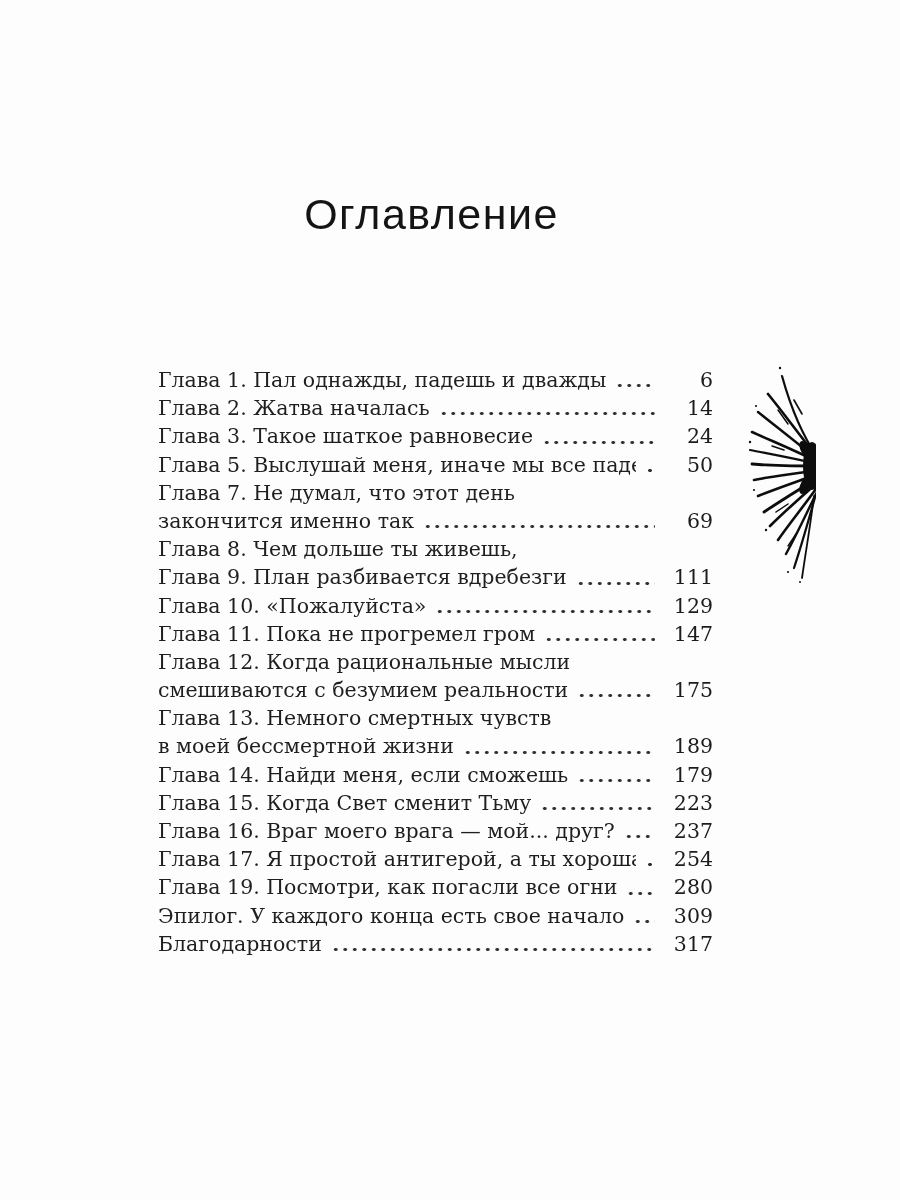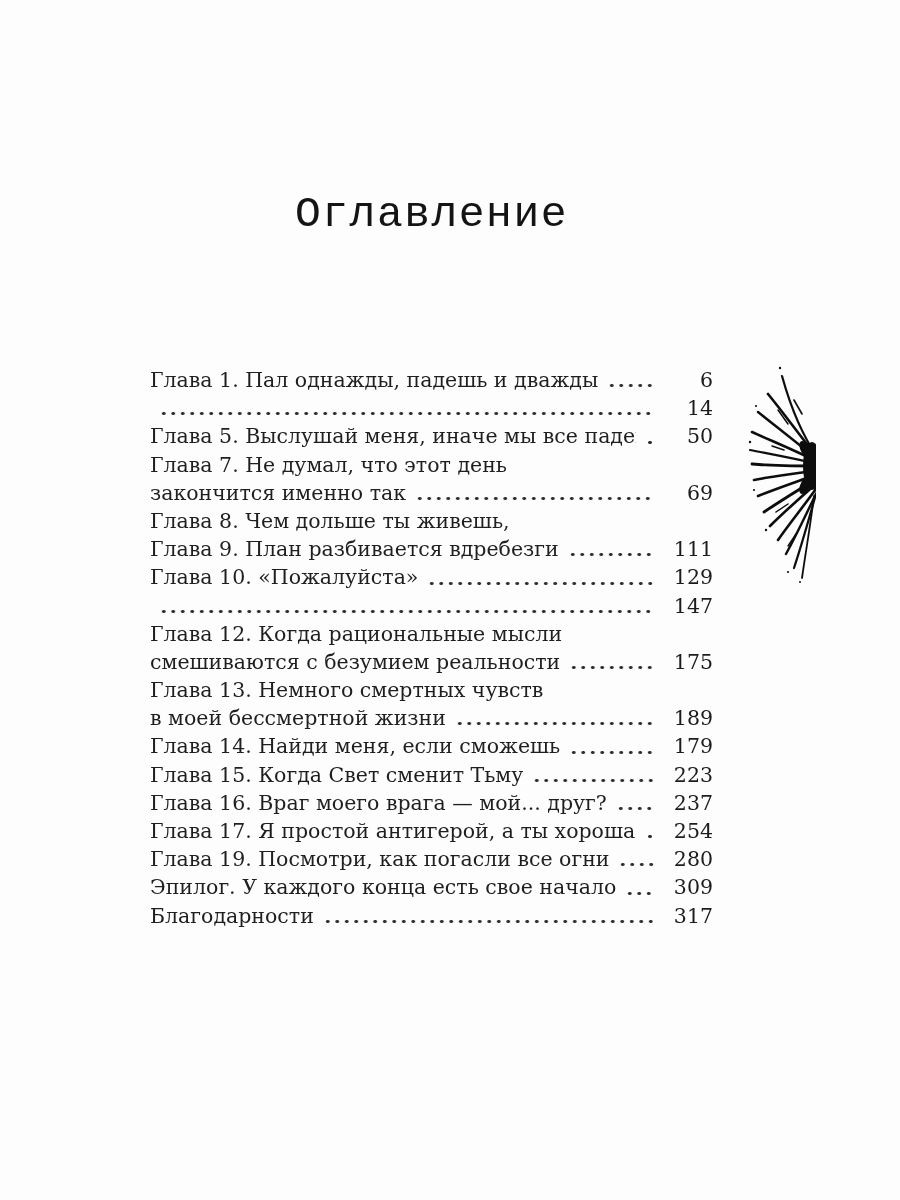--- a/index.html
+++ b/index.html
@@ -9,21 +9,21 @@
     margin:0 auto;
     background:#fdfdfd;
     overflow:hidden;
     color:#1f1f1f;
     font-family:"DejaVu Serif", serif;
   }
   .title{
     position:absolute;
     left:150px;top:190px;width:563px;
     text-align:center;
-    font-family:Liberation Mono, monospace;
+    font-family:Liberation Sans, sans-serif;
     font-size:43px;
     letter-spacing:1.5px;
     color:#141414;
     font-weight:400;
     white-space:nowrap;
   }
   .toc{
     position:absolute;
     left:150px;top:366px;width:563px;
   }
@@ -32,20 +32,21 @@
     align-items:baseline;
     height:28.2px;
     font-size:20.5px;
     line-height:28.2px;
     white-space:nowrap;
   }
   .row-text{
     flex:0 1 auto;
     overflow:hidden;
     color:#1f1f1f;
+    margin-left:8px;
   }
   .leader{
     flex:1 1 auto;
     min-width:10px;
     height:7px;
     margin:0 12px 0 9px;
     align-self:flex-end;
     margin-bottom:5px;
     background-image:radial-gradient(circle, #303030 1.55px, transparent 1.9px);
     background-size:9.5px 7px;
@@ -113,24 +114,30 @@
   </svg>
 
   <div class="toc">
 
     <div class="row">
       <span class="row-text">Глава 1. Пал однажды, падешь и дважды</span>
       <span class="leader"></span>
       <span class="pagenum">6</span>
     </div>
     <div class="row">
+      <span class="row-text">Глава 2. Жатва началась</span>
       <span class="leader"></span>
       <span class="pagenum">14</span>
     </div>
     <div class="row">
+      <span class="row-text">Глава 3. Такое шаткое равновесие</span>
+      <span class="leader"></span>
+      <span class="pagenum">24</span>
+    </div>
+    <div class="row">
       <span class="row-text">Глава 5. Выслушай меня, иначе мы все падем</span>
       <span class="leader"></span>
       <span class="pagenum">50</span>
     </div>
     <div class="row">
       <span class="row-text">Глава 7. Не думал, что этот день</span>
     </div>
     <div class="row">
       <span class="row-text">закончится именно так</span>
       <span class="leader"></span>
@@ -143,20 +150,21 @@
       <span class="row-text">Глава 9. План разбивается вдребезги</span>
       <span class="leader"></span>
       <span class="pagenum">111</span>
     </div>
     <div class="row">
       <span class="row-text">Глава 10. «Пожалуйста»</span>
       <span class="leader"></span>
       <span class="pagenum">129</span>
     </div>
     <div class="row">
+      <span class="row-text">Глава 11. Пока не прогремел гром</span>
       <span class="leader"></span>
       <span class="pagenum">147</span>
     </div>
     <div class="row">
       <span class="row-text">Глава 12. Когда рациональные мысли</span>
     </div>
     <div class="row">
       <span class="row-text">смешиваются с безумием реальности</span>
       <span class="leader"></span>
       <span class="pagenum">175</span>

